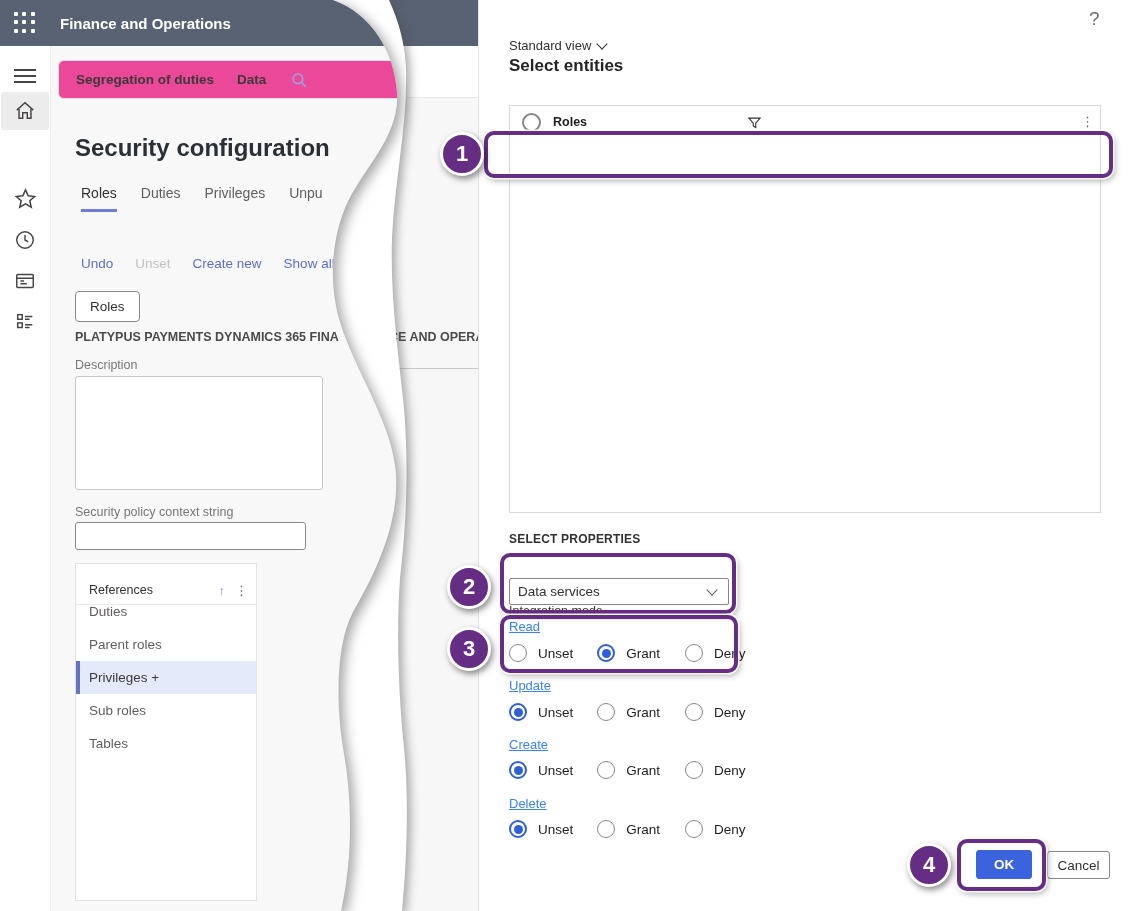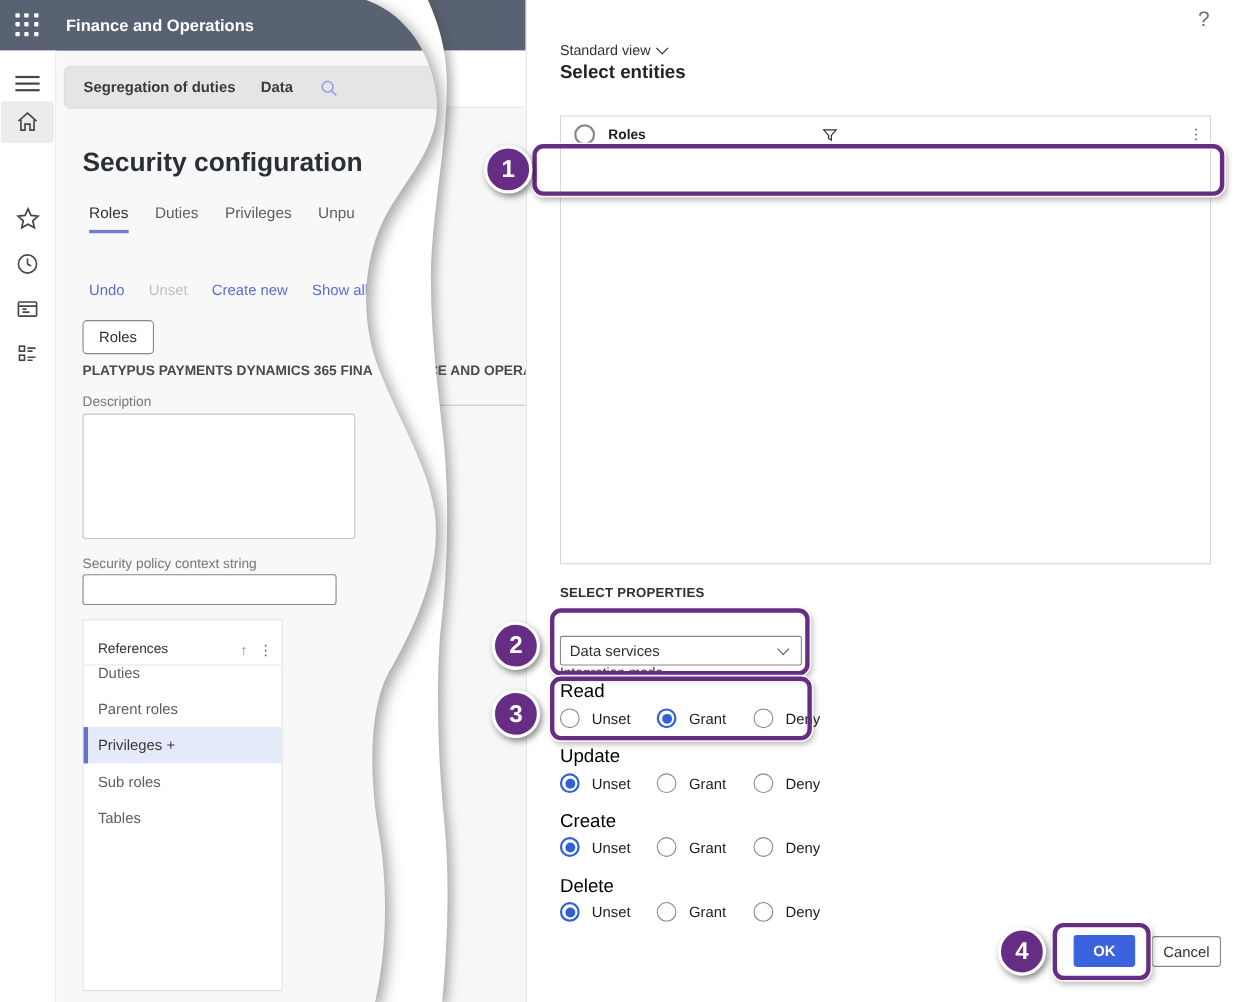--- a/index.html
+++ b/index.html
@@ -27,21 +27,21 @@
   .waffle{width:22px;height:22px;margin-left:14px;display:grid;grid-template-columns:repeat(3,1fr);gap:3px;cursor:pointer;}
   .waffle i{width:4px;height:4px;background:#fff;border-radius:1px;}
   .apptitle{color:#fff;font-weight:bold;font-size:15px;margin-left:24px;white-space:nowrap;}
 
   .sidenav{left:0;top:46px;width:50px;height:865px;background:#fff;border-right:1px solid #ececec;}
   .navicon{position:absolute;left:0;width:50px;height:36px;display:flex;align-items:center;justify-content:center;color:#484644;}
   .navhl{position:absolute;left:1px;top:46px;width:48px;height:38px;background:#ececec;border-radius:3px;}
   .hamburger{top:10px;} .hamburger div{width:22px;}
   .hamburger span{display:block;width:22px;height:2px;background:#484644;margin:4px 0;}
 
-  .searchpill{left:58px;top:60px;width:345px;height:37px;background:#e5e5e5;border:1px solid #dfdfdf;border-radius:6px;
+  .searchpill{left:58px;top:60px;width:345px;height:37px;background:#ec4899;border:1px solid #dfdfdf;border-radius:6px;
               display:flex;align-items:center;}
   .pill-item{font-size:13.5px;color:#3b3a39;font-weight:600;margin-left:17px;white-space:nowrap;}
   .pill-item.second{margin-left:23px;font-weight:600;}
   .pill-search{margin-left:24px;}
 
   .pagetitle{left:75px;top:134px;font-size:24px;font-weight:600;color:#2b2f36;white-space:nowrap;}
 
   .tabs{left:81px;top:185px;display:flex;gap:24px;}
   .tab{font-size:14px;color:#605e5c;white-space:nowrap;padding-bottom:8px;cursor:pointer;}
   .tab.active{color:#323130;border-bottom:3px solid #6e7cd8;}
@@ -88,21 +88,21 @@
   .checkcircle{width:22px;height:22px;border-radius:50%;background:#2e6bd9;margin-left:11px;display:flex;align-items:center;justify-content:center;}
   .rowname{font-size:13.5px;color:#323130;margin-left:10px;}
 
   .secprops{left:30px;top:532px;font-size:12px;font-weight:bold;color:#323130;letter-spacing:.2px;}
   .intlabel{left:30px;top:560px;font-size:12.5px;color:#3b3a39;margin-top:44px;}
   .selectbox{left:30px;top:578px;width:220px;height:27px;border:1px solid #8a8886;border-radius:2px;background:#fff;
              display:flex;align-items:center;cursor:pointer;box-sizing:border-box;}
   .selectbox .val{font-size:13.5px;color:#323130;margin-left:8px;flex:1;}
   .selectbox .chev{margin-right:12px;border-color:#605e5c;}
 
-  .permlabel{font-size:17px;color:#000000;}
+  .permlabel{font-size:13px;color:#3b82f6;text-decoration:underline;}
   .radiorow{display:flex;align-items:center;}
   .radio-opt{display:flex;align-items:center;cursor:pointer;}
   .radio{width:18px;height:18px;border:1.5px solid #8a8886;border-radius:50%;box-sizing:border-box;background:#fff;position:relative;}
   .radio-opt.checked .radio{border:2px solid #2f5fd9;}
   .radio-opt.checked .radio::after{content:"";position:absolute;left:50%;top:50%;width:9px;height:9px;margin:-4.5px 0 0 -4.5px;
                                    border-radius:50%;background:#2f5fd9;}
   .radio-text{font-size:13.5px;color:#1d1d1d;margin-left:11px;}
 
   .okbtn{left:497px;top:850px;width:54px;height:27px;background:#3b63dd;border:1px solid #3b63dd;border-radius:3px;
          color:#fff;font-weight:bold;font-size:13.5px;display:flex;align-items:center;justify-content:center;cursor:pointer;}

